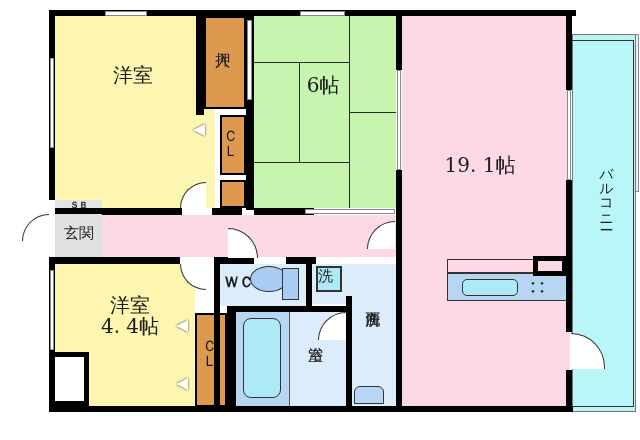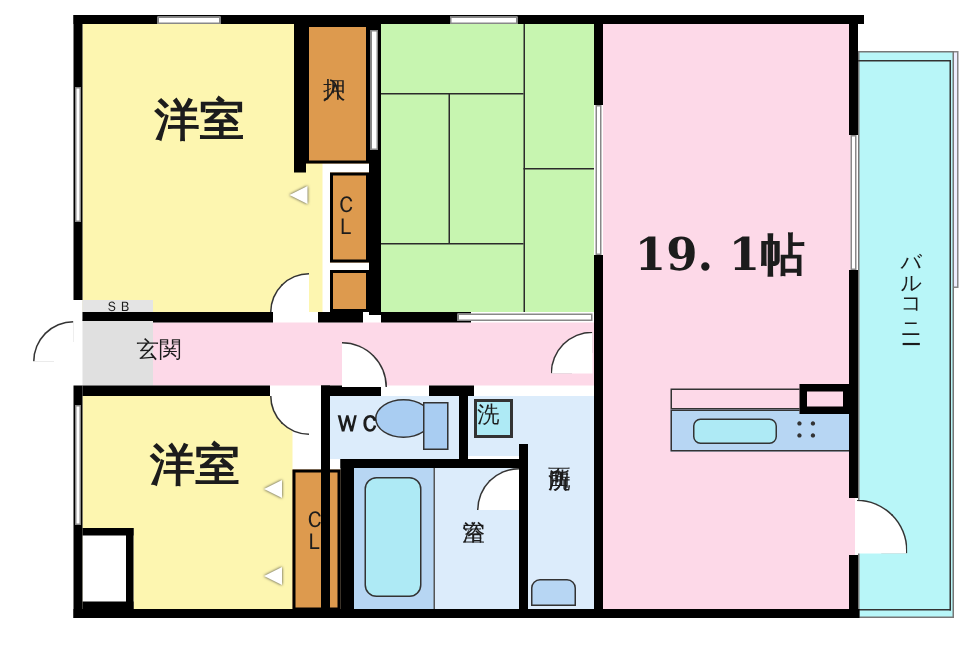--- a/index.html
+++ b/index.html
@@ -1,23 +1,23 @@
 <!DOCTYPE html>
 <html><head>
 <meta charset="utf-8">
 <style>
   html, body { margin:0; padding:0; background:#ffffff; }
   body { width:640px; height:440px; position:relative; overflow:hidden;
          font-family: "DejaVu Serif", "Liberation Serif", serif; color:#1a1a1a; }
   .abs { position:absolute; box-sizing:border-box; }
   .wall { position:absolute; background:#000; }
   .room-label { position:absolute; text-align:center; line-height:1.05; color:#1c1c1c; }
-  .big { font-size:30px;font-weight:bold; }
+  .big { font-size:20px; }
   .med { font-size:15px; }
-  .small { font-size:11px; }
+  .small { font-size:11px;font-weight:bold; }
   .vert { writing-mode: vertical-rl; }
   .win { position:absolute; background:#fff; border:1px solid #888; box-sizing:border-box; }
 </style>
 </head>
 <body>
 
 <div class="abs" style="left:572px;top:34px;width:67px;height:158px;border:1px solid #888;background:#eef;"></div>
 <div class="abs" style="left:572px;top:34px;width:64px;height:378px;border:1px solid #777;background:#b8f6f8;"></div>
 <div class="abs" style="left:572px;top:40px;width:62px;height:367px;border-right:1px solid #333;border-top:1px solid #333;border-bottom:1px solid #333;"></div>
 <div class="room-label vert med" style="left:588px;top:140px;width:26px;height:100px;font-size:14px;">バルコニー</div>
@@ -115,29 +115,31 @@
 <div class="abs" style="left:571px;top:333px;width:34px;height:36px;border:1px solid #333;border-radius:0 34px 0 0;border-left:none;border-bottom:none;background:#fff;"></div>
 
 <div class="abs" style="left:193px;top:124px;width:0;height:0;border-top:6px solid transparent;border-bottom:6px solid transparent;border-right:12px solid #fff;filter:drop-shadow(0 0 1px #333);"></div>
 <div class="abs" style="left:176px;top:320px;width:0;height:0;border-top:6px solid transparent;border-bottom:6px solid transparent;border-right:12px solid #fff;filter:drop-shadow(0 0 1px #333);"></div>
 <div class="abs" style="left:176px;top:378px;width:0;height:0;border-top:6px solid transparent;border-bottom:6px solid transparent;border-right:12px solid #fff;filter:drop-shadow(0 0 1px #333);"></div>
 
 <div class="room-label big" style="left:78px;top:65px;width:110px;">
   <div>洋室</div>
 </div>
 <div class="room-label big" style="left:278px;top:75px;width:90px;">
+  <div>6帖</div>
 </div>
 <div class="room-label big" style="left:420px;top:155px;width:120px;">
   <div>19. 1帖</div>
 </div>
 <div class="room-label big" style="left:70px;top:295px;width:120px;">
   <div>洋室</div>
+  <div>4. 4帖</div>
 </div>
 
 <div class="room-label vert med" style="left:214px;top:40px;">押入</div>
 <div class="room-label vert med" style="left:222px;top:120px;">ＣＬ</div>
 <div class="room-label vert med" style="left:201px;top:330px;">ＣＬ</div>
-<div class="room-label med" style="left:57px;top:226px;width:44px;margin-left:27px;">玄関</div>
+<div class="room-label med" style="left:57px;top:226px;width:44px;">玄関</div>
 <div class="room-label small" style="left:57px;top:201px;width:44px;font-size:9px;">ＳＢ</div>
 <div class="room-label med" style="left:224px;top:275px;font-weight:bold;">ＷＣ</div>
 <div class="room-label med" style="left:318px;top:269px;">洗</div>
 <div class="room-label vert med" style="left:307px;top:335px;">浴室</div>
 <div class="room-label vert med" style="left:364px;top:300px;">洗面所</div>
 
 </body></html>

